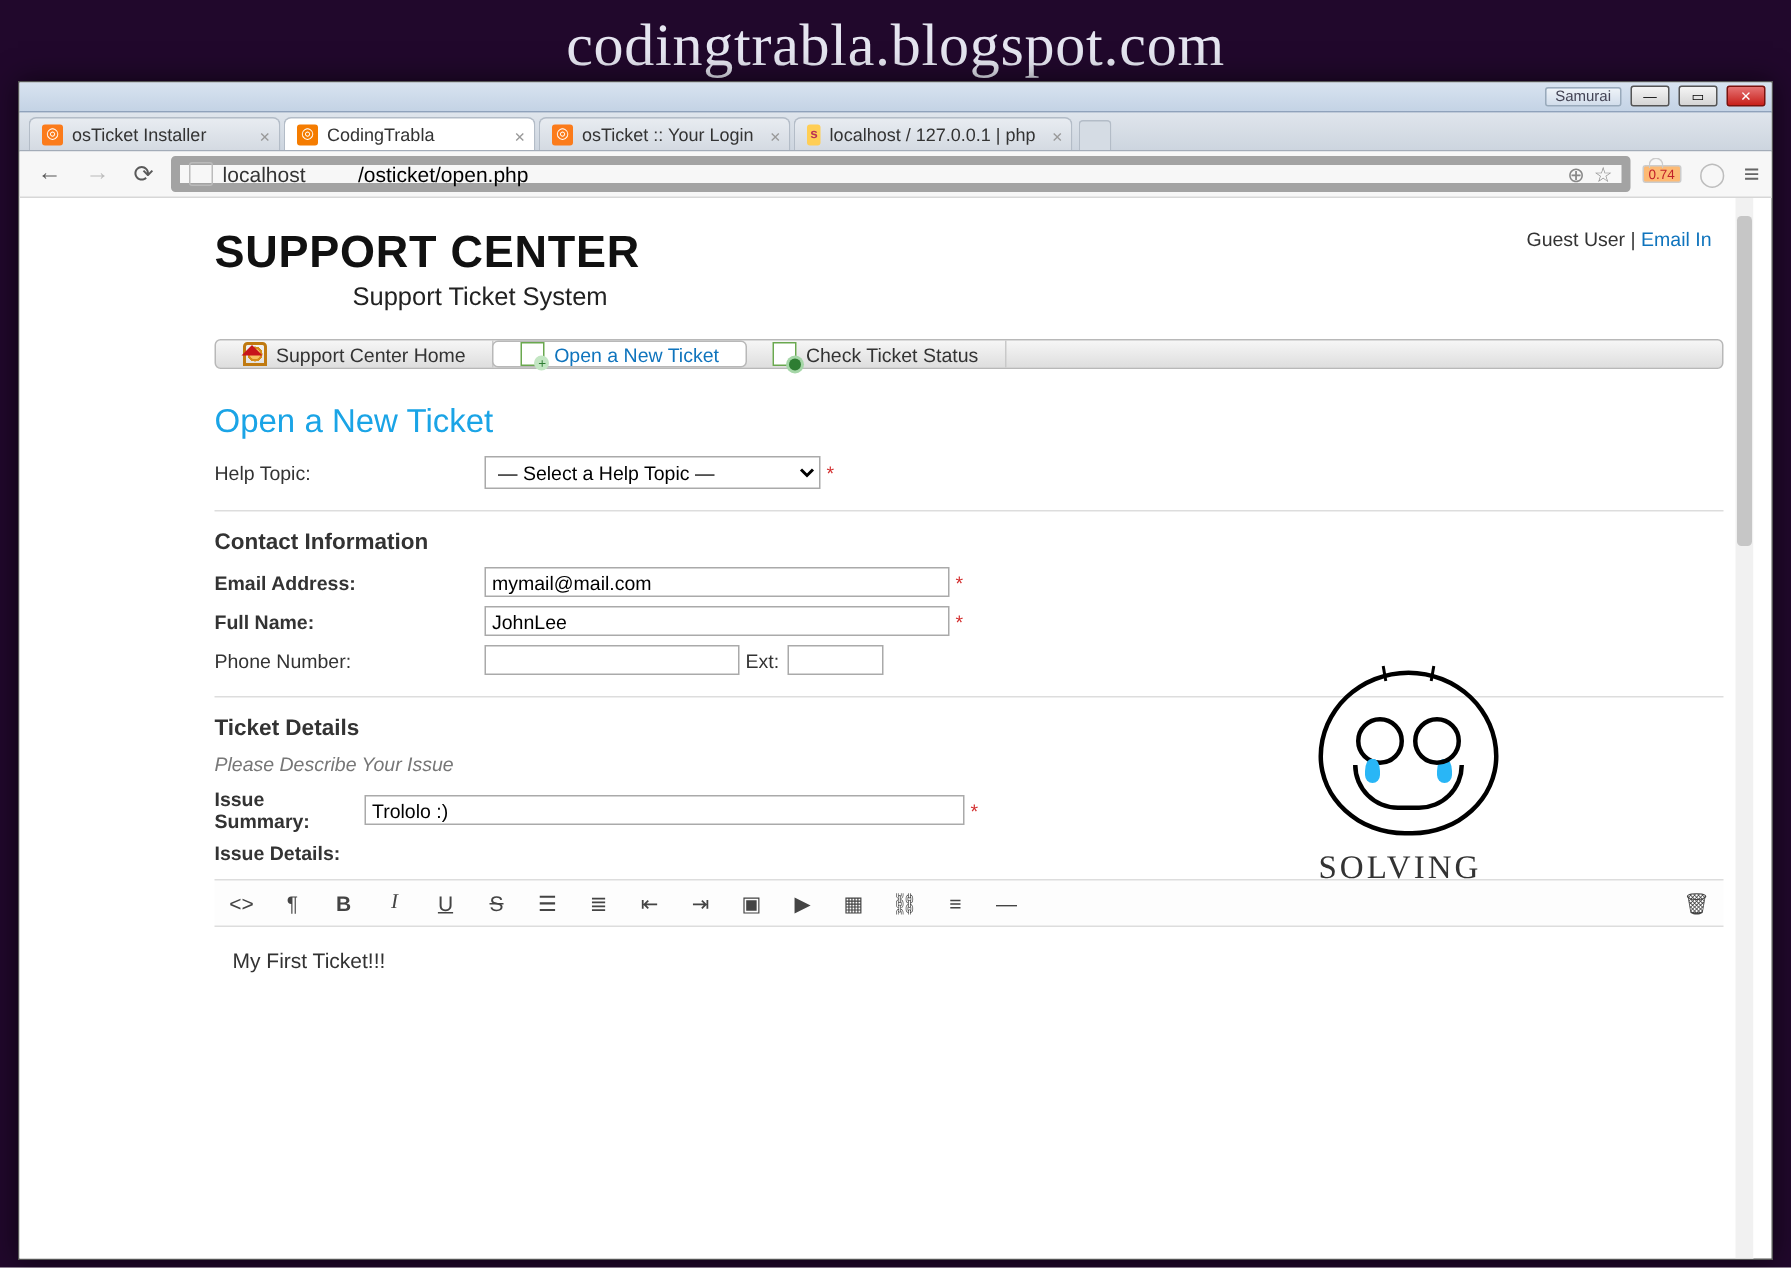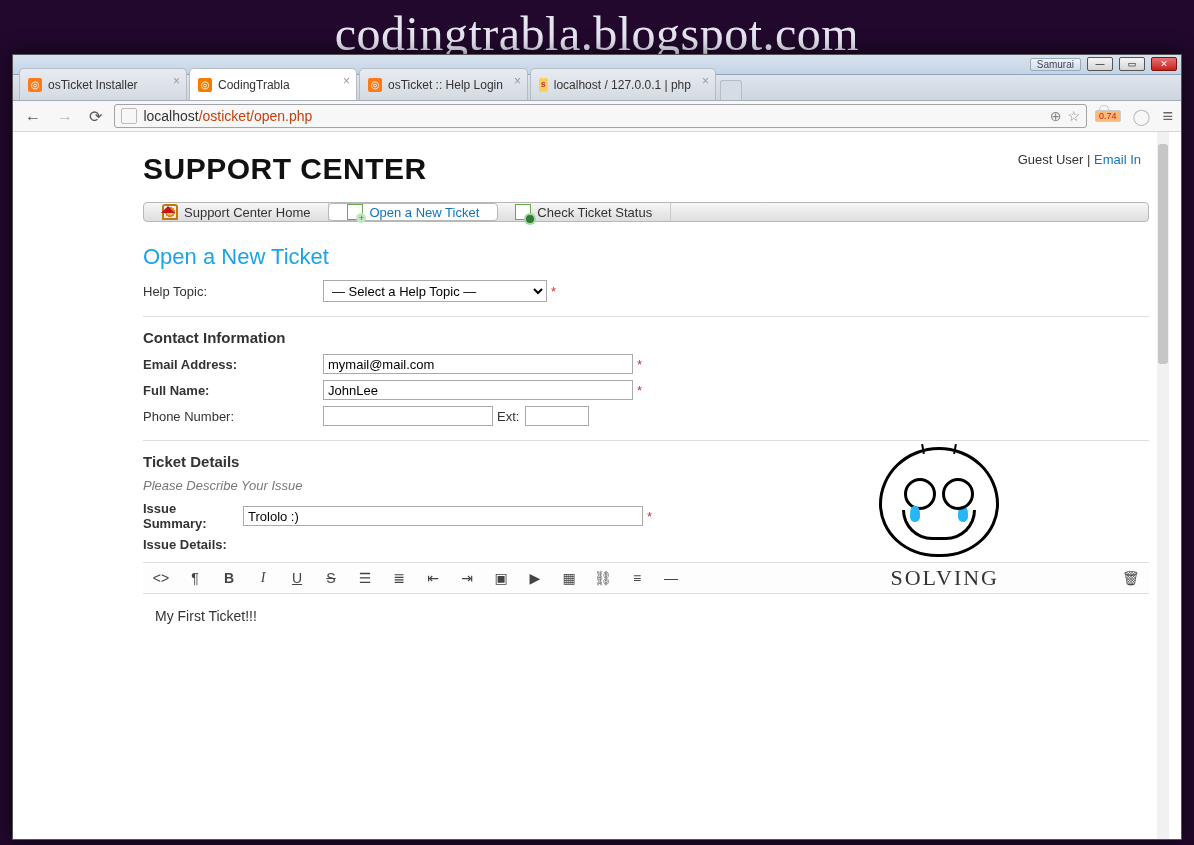--- a/index.html
+++ b/index.html
@@ -1,40 +1,40 @@
 <!DOCTYPE html>
 <html><head>
 <meta charset="utf-8">
 <style>
 * { box-sizing: border-box; margin: 0; padding: 0; }
 body { font-family: "Segoe UI", Arial, sans-serif; background: #21082c; overflow: hidden; width: 1194px; height: 845px; position: relative; }
-.blog-title { color: #e5e5f0; font-family: Georgia, "Times New Roman", serif; font-size: 48px; text-align: center; padding: 6px 0 2px; font-weight: 400; letter-spacing: 0.5px; }
+.blog-title { color: #e5e5f0; font-family: Georgia, "Times New Roman", serif; font-size: 40px; text-align: center; padding: 6px 0 2px; font-weight: 400; letter-spacing: 0.5px; }
 .browser { position: absolute; left: 12px; top: 54px; width: 1170px; height: 786px; background: #fff; border: 1px solid #555; box-shadow: 0 0 18px rgba(0,0,0,.6); }
 .titlebar { height: 20px; background: linear-gradient(#d8e3f0,#c4d3e5); border-bottom: 1px solid #8fa2bb; position: relative; }
 .titlebar .right { position: absolute; right: 4px; top: 2px; display: flex; align-items: center; gap: 6px; }
 .app-badge { font-size: 10px; background: linear-gradient(#eef3f8,#d2ddeb); border: 1px solid #9ab; padding: 0 6px; border-radius: 2px; color: #445; }
 .winbtn { width: 26px; height: 14px; border: 1px solid #555; display: inline-flex; align-items: center; justify-content: center; font-size: 9px; background: linear-gradient(#f5f5f5,#d5d5d5); border-radius: 2px; }
 .winbtn.close { background: linear-gradient(#e57373,#c8201b); color: #fff; border-color: #7a120e; }
 .tabstrip { height: 26px; background: linear-gradient(#dfe5ec,#cdd5df); display: flex; align-items: flex-end; padding-left: 6px; border-bottom: 1px solid #a3acb8; }
-.tab { height: 32px; min-width: 168px; max-width: 186px; padding: 0 24px 0 8px; margin-right: 2px; background: linear-gradient(#e8ecf1,#d4dae2); border: 1px solid #b3bcc7; border-bottom: none; border-top-left-radius: 5px; border-top-right-radius: 5px; display: flex; align-items: center; gap: 6px; font-size: 12px; color: #333; position: relative; overflow: hidden; white-space: nowrap; }
+.tab { height: 22px; min-width: 168px; max-width: 186px; padding: 0 24px 0 8px; margin-right: 2px; background: linear-gradient(#e8ecf1,#d4dae2); border: 1px solid #b3bcc7; border-bottom: none; border-top-left-radius: 5px; border-top-right-radius: 5px; display: flex; align-items: center; gap: 6px; font-size: 12px; color: #333; position: relative; overflow: hidden; white-space: nowrap; }
 .tab.active { background: #fff; }
 .tab .favicon { width: 14px; height: 14px; background: #fb7b1b; border-radius: 2px; display: inline-flex; align-items: center; justify-content: center; }
 .tab .favicon::after { content: "◎"; font-size: 10px; color: #fff; line-height: 1; }
 .tab .blogger-fav { background: #f57c00; }
 .tab .pma-fav { background: #ffce55; }
 .tab .pma-fav::after { content: "s"; color: #b35; font-size: 9px; font-weight: bold; }
 .tab .close-x { position: absolute; right: 6px; top: 5px; font-size: 12px; color: #999; }
 .newtab { width: 22px; height: 20px; background: #d5dce4; border: 1px solid #b3bcc7; border-bottom: none; border-radius: 3px 3px 0 0; margin-left: 2px; }
 .addr { height: 31px; background: #f7f7f7; border-bottom: 1px solid #d7d7d7; display: flex; align-items: center; padding: 0 8px; gap: 8px; }
 .navbtn { color: #5a5a5a; font-size: 16px; padding: 2px 4px; }
 .navbtn.dis { color: #bdbdbd; }
-.urlbox { flex: 1; height: 24px; border: 1px solid #a3a3a3; border-radius: 3px; display: flex; align-items: center; padding: 0 6px; font-size: 14px; color: #303030; }
+.urlbox { flex: 1; height: 24px; border: 6px solid #a3a3a3; border-radius: 3px; display: flex; align-items: center; padding: 0 6px; font-size: 14px; color: #303030; }
 .urlbox .page-icon { width: 16px; height: 16px; border: 1px solid #bbb; margin-right: 6px; border-radius: 2px; }
 .urlbox .url-host { color: #333; }
-.urlbox .url-path { color: #c2410c; }
+.urlbox .url-path { color: #000000; margin-left: 35px; }
 .urlx-right { margin-left: auto; display: flex; gap: 6px; color: #888; font-size: 14px; align-items: center; }
 .star::after { content: "☆"; }
 .ext-badge { font-size: 9px; background: #fdba74; border: 1px solid #ccc; color: #c1202a; padding: 0 3px; border-radius: 2px; position: relative; }
 .ext-badge::before { content: ""; position: absolute; top: -6px; left: 3px; width: 8px; height: 6px; border: 1px solid #ccc; border-bottom: none; border-radius: 6px 6px 0 0; }
 .burger { font-size: 18px; color: #666; }
 .viewport { position: absolute; top: 77px; left: 0; right: 12px; bottom: 0; overflow: hidden; background: #fff; }
 .vscroll { position: absolute; right: 0; top: 0; bottom: 0; width: 12px; background: #f1f1f1; }
 .vscroll .thumb { position: absolute; left: 1px; right: 1px; top: 12px; height: 220px; background: #c6c6c6; border-radius: 3px; }
 .page { padding: 6px 20px 0 130px; font-family: "Segoe UI", Arial, sans-serif; color: #333; position: relative; }
 .userbar { position: absolute; right: 28px; top: 20px; font-size: 13px; color: #333; }
@@ -68,21 +68,21 @@
 .sect .hint { font-style: italic; color: #777; font-size: 13px; margin-bottom: 8px; }
 .editor { margin-top: 10px; }
 .toolbar { height: 32px; border-top: 1px solid #ddd; border-bottom: 1px solid #ddd; display: flex; align-items: center; padding: 0 8px; gap: 14px; color: #333; background: #fdfdfd; }
 .tbtn { font-size: 14px; color: #444; width: 20px; text-align: center; }
 .tbtn.bold { font-weight: 700; }
 .tbtn.italic { font-style: italic; font-family: Georgia,serif; }
 .tbtn.underline { text-decoration: underline; }
 .tbtn.strike { text-decoration: line-through; }
 .toolbar .trash { margin-left: auto; }
 .editor-body { border: 0; padding: 14px 12px; min-height: 150px; font-size: 14px; color: #333; font-family: Arial, sans-serif; }
-.overlay { position: absolute; right: 170px; top: 315px; text-align: right; font-family: "Segoe Script","Comic Sans MS",cursive; }
+.overlay { position: absolute; right: 170px; top: 315px; text-align: left; font-family: "Segoe Script","Comic Sans MS",cursive; }
 .overlay .face { width: 120px; height: 110px; border: 3px solid #000; border-radius: 50% 50% 48% 48% / 52% 52% 48% 48%; position: relative; margin: 0 auto 8px; }
 .overlay .face::before, .overlay .face::after { content: ""; position: absolute; width: 26px; height: 26px; border: 3px solid #000; border-radius: 50%; top: 28px; }
 .overlay .face::before { left: 22px; }
 .overlay .face::after { right: 22px; }
 .overlay .mouth { position: absolute; bottom: 14px; left: 20px; right: 20px; height: 30px; border: 3px solid #000; border-top: none; border-radius: 0 0 40px 40px; }
 .overlay .tear { position: absolute; width: 10px; height: 16px; background: #29b6f6; border-radius: 50% 50% 60% 60% / 60% 60% 40% 40%; top: 56px; }
 .overlay .tear.l { left: 28px; }
 .overlay .tear.r { right: 28px; }
 .overlay .hair { position: absolute; top: -6px; left: 20px; right: 20px; height: 10px; }
 .overlay .hair::before, .overlay .hair::after { content: ""; position: absolute; width: 2px; height: 10px; background: #000; }
@@ -111,21 +111,21 @@
       <span>osTicket Installer</span>
       <span class="close-x">×</span>
     </div>
     <div class="tab active">
       <span class="favicon blogger-fav"></span>
       <span>CodingTrabla</span>
       <span class="close-x">×</span>
     </div>
     <div class="tab">
       <span class="favicon"></span>
-      <span>osTicket :: Help Login</span>
+      <span>osTicket :: Your Login</span>
       <span class="close-x">×</span>
     </div>
     <div class="tab">
       <span class="favicon pma-fav"></span>
       <span>localhost / 127.0.0.1 | php</span>
       <span class="close-x">×</span>
     </div>
     <div class="newtab"></div>
   </div>
 
@@ -153,20 +153,21 @@
       </div>
     <div class="page">
       <div class="userbar">
         <span>Guest User</span>
         <span> | </span>
         <a href="#">Email In</a>
       </div>
 
       <div class="logo">
         <div class="big">SUPPORT CENTER</div>
+        <div class="sub">Support Ticket System</div>
       </div>
 
       <div class="navmenu">
         <div class="navitem">
           <span class="ico ico-home"></span>
           <span>Support Center Home</span>
         </div>
         <div class="navitem active">
           <span class="ico ico-open"></span>
           <span>Open a New Ticket</span>

